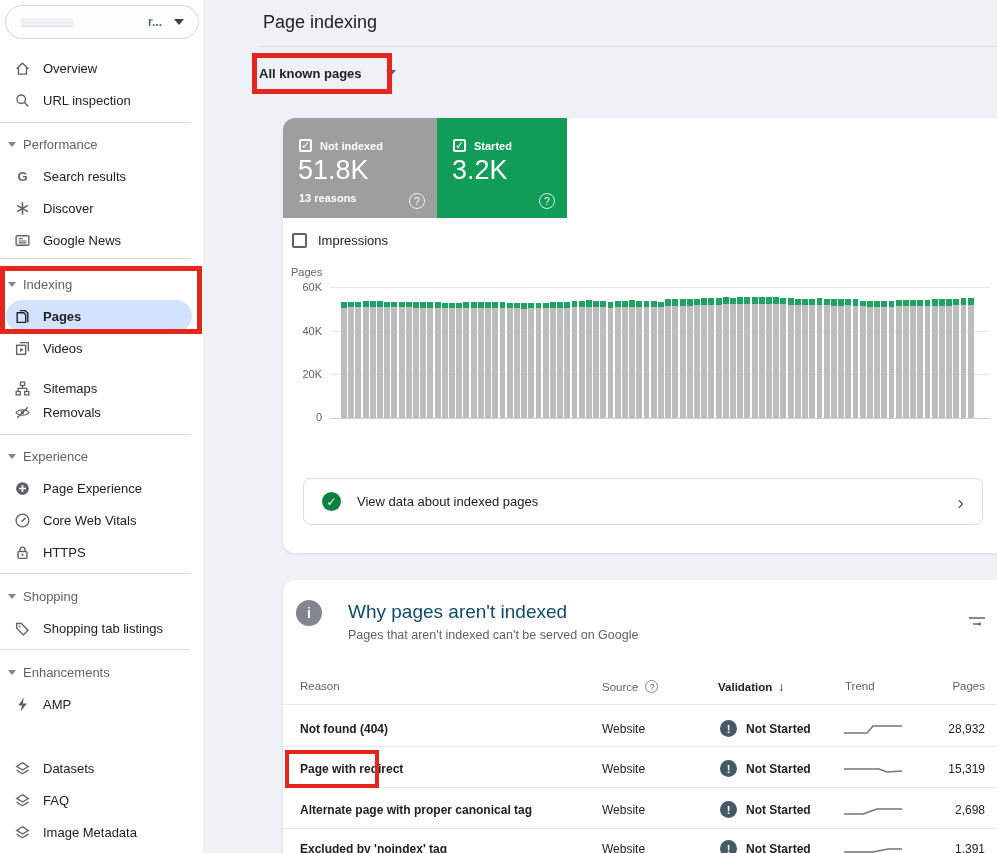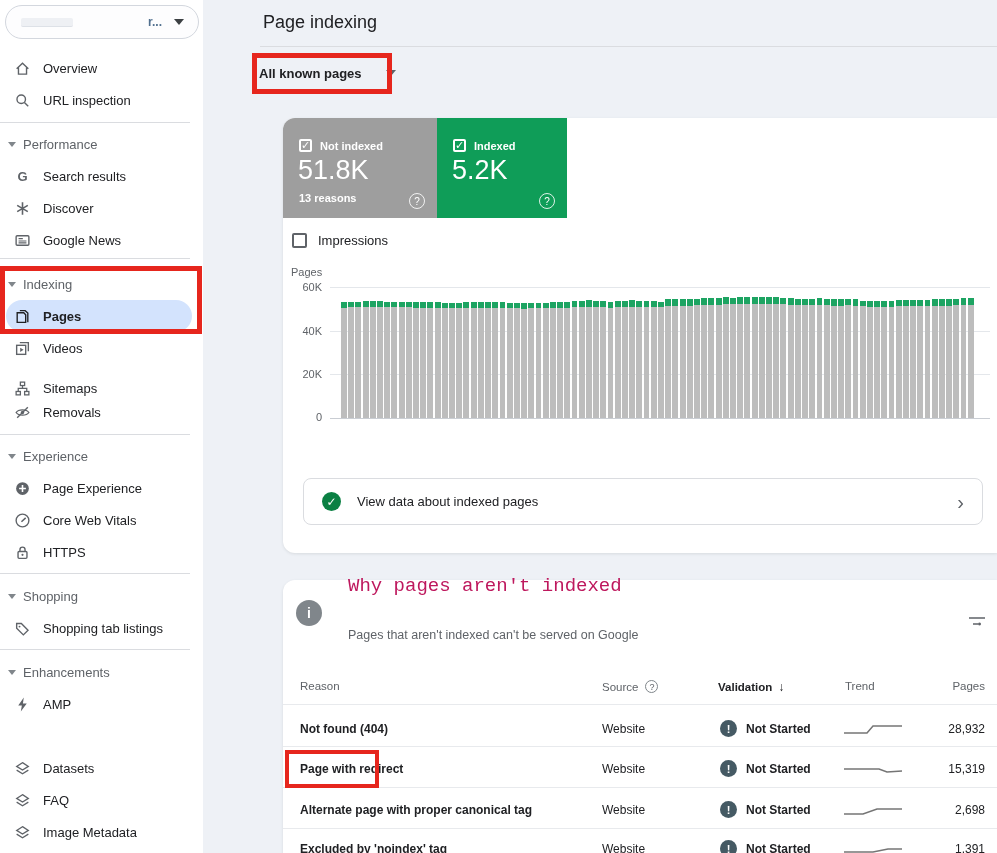--- a/index.html
+++ b/index.html
@@ -75,21 +75,21 @@
                border-radius:8px; display:flex; align-items:center; padding:0 18px; cursor:pointer; background:#fff; }
   .vd-check { width:19px; height:19px; border-radius:50%; background:#0b8043; color:#fff; font-size:12px;
               display:flex; align-items:center; justify-content:center; flex:0 0 19px; }
   .vd-lbl { margin-left:16px; font-size:13px; color:#202124; }
   .vd-chev { margin-left:auto; font-size:20px; color:#5f6368; line-height:1; }
 
   
   .info-circle { position:absolute; left:296px; top:600px; width:26px; height:26px; border-radius:50%;
                  background:#80868b; color:#fff; font-size:14px; font-weight:bold;
                  display:flex; align-items:center; justify-content:center; }
-  .sec-title { position:absolute; left:348px; top:575px; font-size:19px; color:#be185d;font-family:Liberation Mono, monospace; }
+  .sec-title { position:absolute; left:348px; top:601px; font-size:19px; color:#0c4a6e; }
   .sec-sub { position:absolute; left:348px; top:628px; font-size:12.5px; color:#5f6368; }
   .filter-ic { position:absolute; left:966px; top:611px; width:22px; height:20px; cursor:pointer; }
 
   .th { position:absolute; top:680px; font-size:11.5px; color:#5f6368; display:flex; align-items:center; cursor:pointer; }
   .th.bold { color:#202124; font-weight:bold; }
   .th .qq { width:13px; height:13px; border:1px solid #80868b; border-radius:50%; color:#5f6368;
             font-size:9px; display:flex; align-items:center; justify-content:center; margin-left:7px; }
   .th .sort { margin-left:6px; font-size:12px; color:#202124; }
   .tdiv { position:absolute; left:283px; width:714px; height:1px; background:#e8eaed; }
 
@@ -317,22 +317,22 @@
   <div class="card card1">
     <div class="chip chip-gray">
       <span class="cb">✓</span>
       <span class="cap">Not indexed</span>
       <span class="val">51.8K</span>
       <span class="sub">13 reasons</span>
       <span class="q">?</span>
     </div>
     <div class="chip chip-green">
       <span class="cb">✓</span>
-      <span class="cap">Indexed</span>
-      <span class="val">5.2K</span>
+      <span class="cap">Started</span>
+      <span class="val">3.2K</span>
       <span class="q">?</span>
     </div>
   </div>
 
   <div class="imp-row">
     <span class="imp-cb"></span>
     <span class="imp-lbl">Impressions</span>
   </div>
 
   <div class="ylabel">Pages</div>

